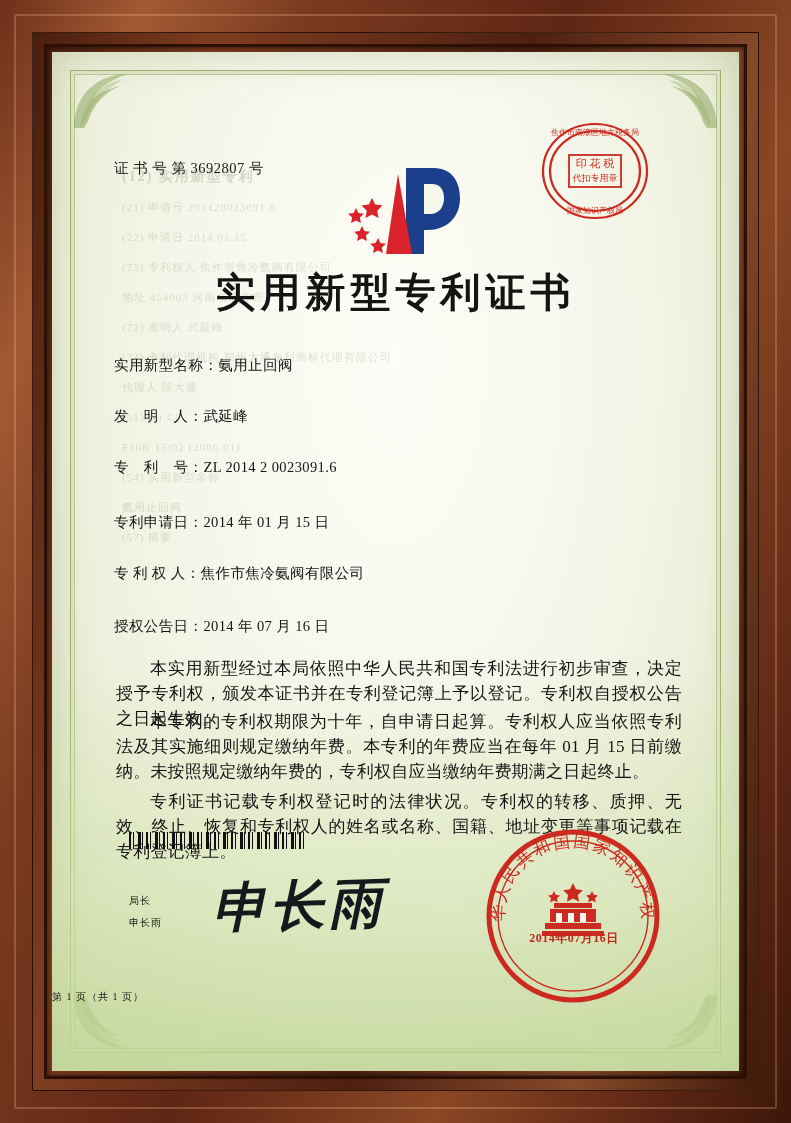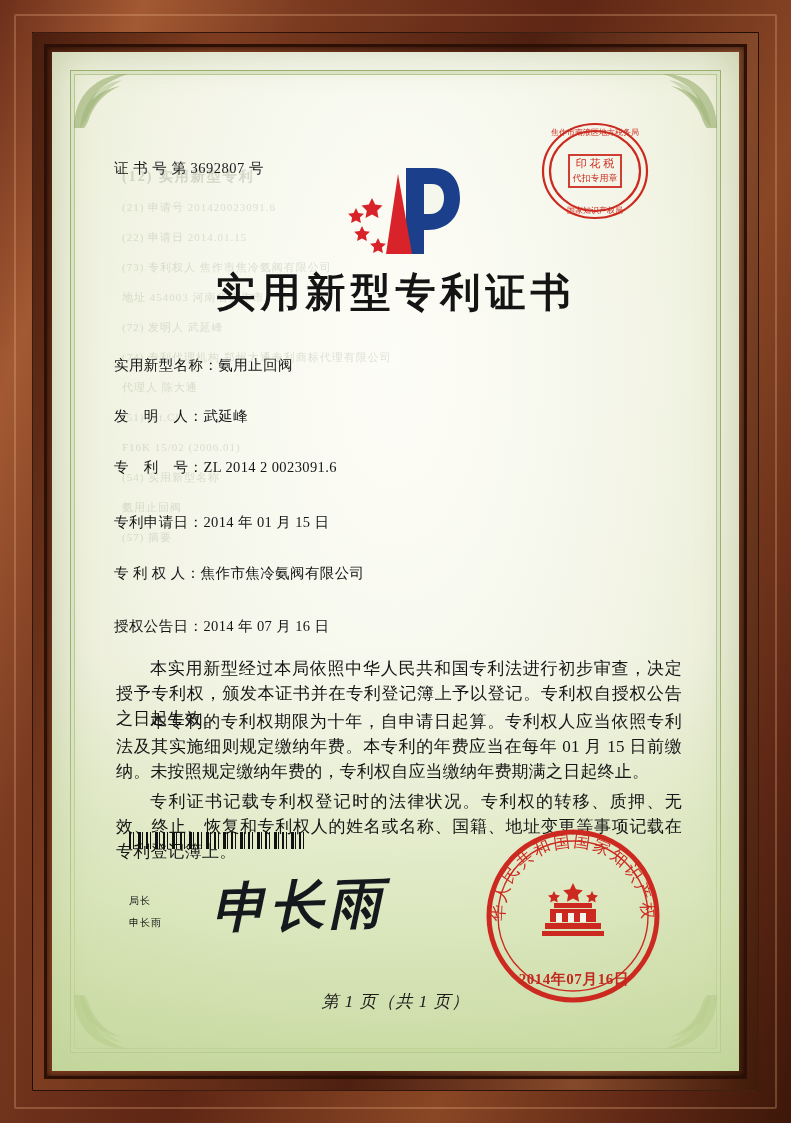--- a/index.html
+++ b/index.html
@@ -217,45 +217,43 @@
   
   .seal {
     position: absolute;
     left: 432px; top: 775px;
     width: 178px; height: 178px;
   }
   .seal svg { display:block; width:100%; height:100%; }
 
   .seal-date {
     position: absolute;
-    left: 440px; top: 918px;
+    left: 440px; top: 878px;
     width: 164px;
     text-align: center;
-    font-size: 15px;
+    font-size: 12px;
     color: #c2281f;
     letter-spacing: .5px;
     font-weight: bold;
   }
 
   
   .stamp-sm {
     position: absolute;
     left: 487px; top: 63px;
     width: 112px; height: 112px;
   }
   .stamp-sm svg { display:block; width:100%;height:100%; }
 
   .page-num {
     position: absolute;
     left: 0; right: 0; top: 938px;
-    text-align: center;
-    font-size: 17px;
+    font-size: 10px;
     color: #1b1b1b;
     letter-spacing: 1px;
-    font-style: italic;
   }
 </style>
 </head>
 <body>
 
 <div class="frame-outer">
   <div class="frame-bevel"></div>
   <div class="frame-inner"></div>
   <div class="frame-inner2"></div>
 

